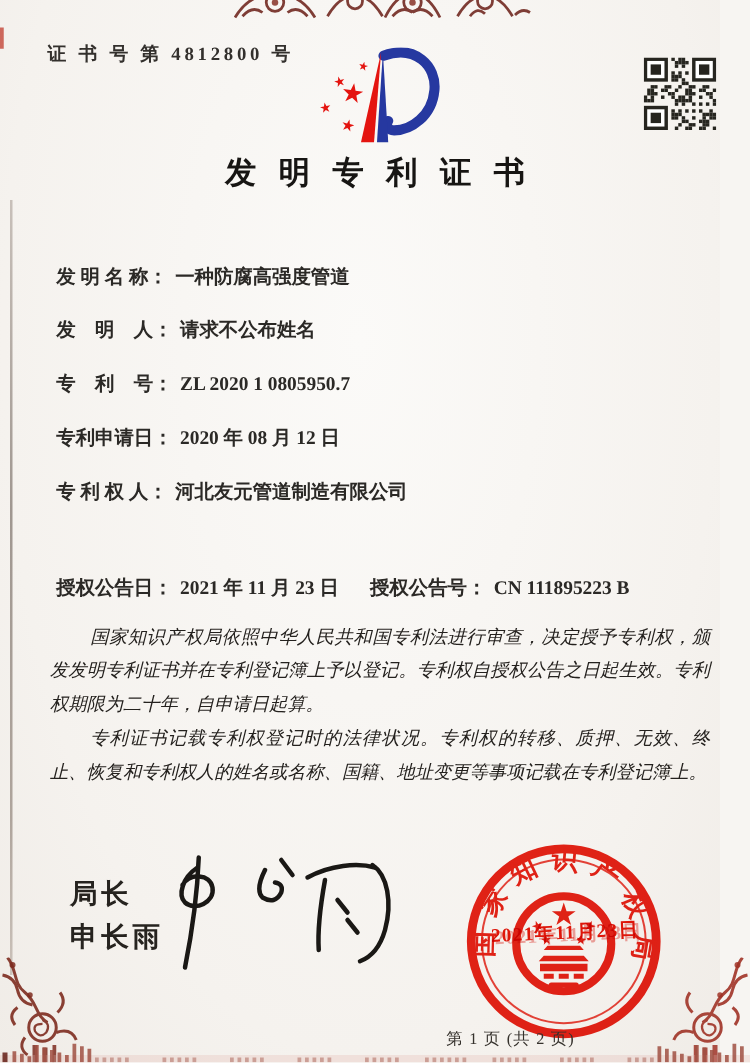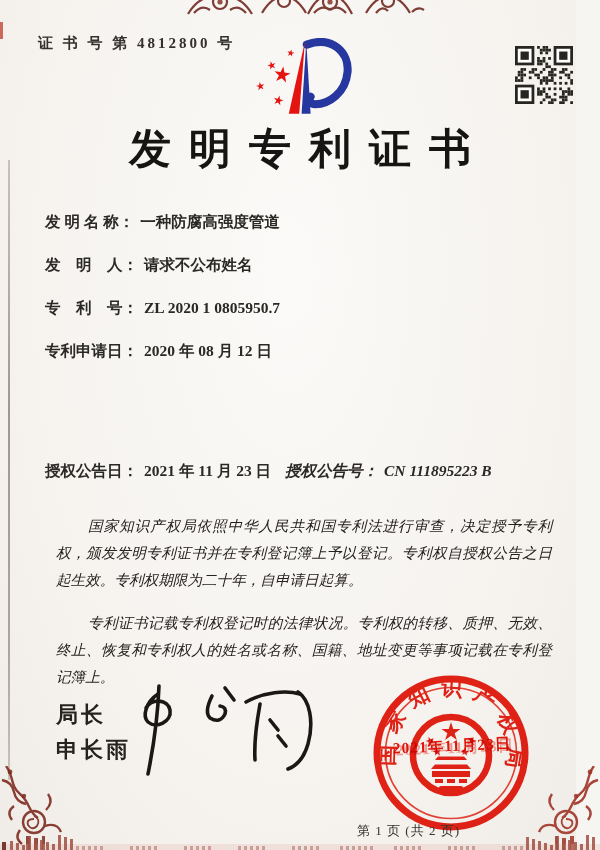--- a/index.html
+++ b/index.html
@@ -3,28 +3,28 @@
 <meta charset="utf-8">
 <style>
   html,body{margin:0;padding:0;}
   body{width:600px;height:850px;overflow:hidden;
        font-family:"Liberation Serif","DejaVu Serif",serif;
        background:#f7f5f2;}
   .page{position:relative;width:576px;height:850px;
         background:radial-gradient(ellipse at 50% 32%, #fbfaf8 0%, #f5f2ee 70%, #f0ece7 100%);}
   .abs{position:absolute;}
   .cert-no{left:38px;top:34px;font-size:15px;letter-spacing:3px;color:#33302d;font-weight:600;}
-  .title{left:0;top:121px;width:600px;text-align:center;font-size:42px;font-weight:bold;
+  .title{left:0;top:121px;width:600px;text-align:center;font-size:25px;font-weight:bold;
          letter-spacing:18px;text-indent:18px;color:#171513;}
   .field{left:45px;height:20px;line-height:20px;font-size:15.5px;font-weight:600;color:#2b2926;white-space:nowrap;text-align:center;}
   .flabel{margin-right:6px;}
-  .grantno{left:285px;top:461px;height:20px;line-height:20px;font-size:15.5px;font-weight:600;color:#2b2926;white-space:nowrap;font-style:italic;}
+  .grantno{left:296px;top:461px;height:20px;line-height:20px;font-size:15.5px;font-weight:600;color:#2b2926;white-space:nowrap;}
   .body-text{left:40px;top:497px;width:528px;font-size:14.6px;line-height:27px;
              color:#24211e;text-align:justify;font-style:italic;}
-  .body-text p{margin:16px;text-indent:2.2em;}
+  .body-text p{margin:0;text-indent:2.2em;}
   .sign-label{left:56px;font-size:22px;font-weight:bold;letter-spacing:3px;color:#26231f;}
   .footer{left:80px;top:822px;width:380px;text-align:right;font-size:13px;color:#35312c;letter-spacing:1px;}
   .seal-wrap{left:355px;top:656px;width:192px;height:192px;mix-blend-mode:multiply;opacity:.95;}
   .seal-date{left:362px;top:736px;width:180px;text-align:center;font-size:15.5px;font-weight:bold;
              color:#e8170a;letter-spacing:1px;transform:rotate(-2.5deg);
              text-shadow:3px 2px 0 rgba(224,21,10,.38);mix-blend-mode:multiply;}
   .edge-line{left:8px;top:160px;width:2px;height:620px;opacity:.5;
              background:linear-gradient(#9b8e85,#4a3c33 40%,#6b5a4e 80%,#a5978c);}
   .red-tick{left:0;top:22px;width:3px;height:17px;background:#c0392b;opacity:.75;}
   svg{display:block;}
@@ -211,20 +211,23 @@
   </div>
   <div class="abs field" style="top:255px">
     <span class="flabel">发　明　人：</span><span class="fvalue">请求不公布姓名</span>
   </div>
   <div class="abs field" style="top:298px">
     <span class="flabel">专　利　号：</span><span class="fvalue">ZL 2020 1 0805950.7</span>
   </div>
   <div class="abs field" style="top:341px">
     <span class="flabel">专利申请日：</span><span class="fvalue">2020 年 08 月 12 日</span>
   </div>
+  <div class="abs field" style="top:384px">
+    <span class="flabel">专 利 权 人：</span><span class="fvalue">河北友元管道制造有限公司</span>
+  </div>
   <div class="abs field" style="top:461px">
     <span class="flabel">授权公告日：</span><span class="fvalue">2021 年 11 月 23 日</span>
   </div>
   <div class="abs grantno">
     <span class="flabel">授权公告号：</span><span class="fvalue">CN 111895223 B</span>
   </div>
 
   <div class="abs body-text">
     <p>国家知识产权局依照中华人民共和国专利法进行审查，决定授予专利权，颁发发明专利证书并在专利登记簿上予以登记。专利权自授权公告之日起生效。专利权期限为二十年，自申请日起算。</p>
     <p>专利证书记载专利权登记时的法律状况。专利权的转移、质押、无效、终止、恢复和专利权人的姓名或名称、国籍、地址变更等事项记载在专利登记簿上。</p>

